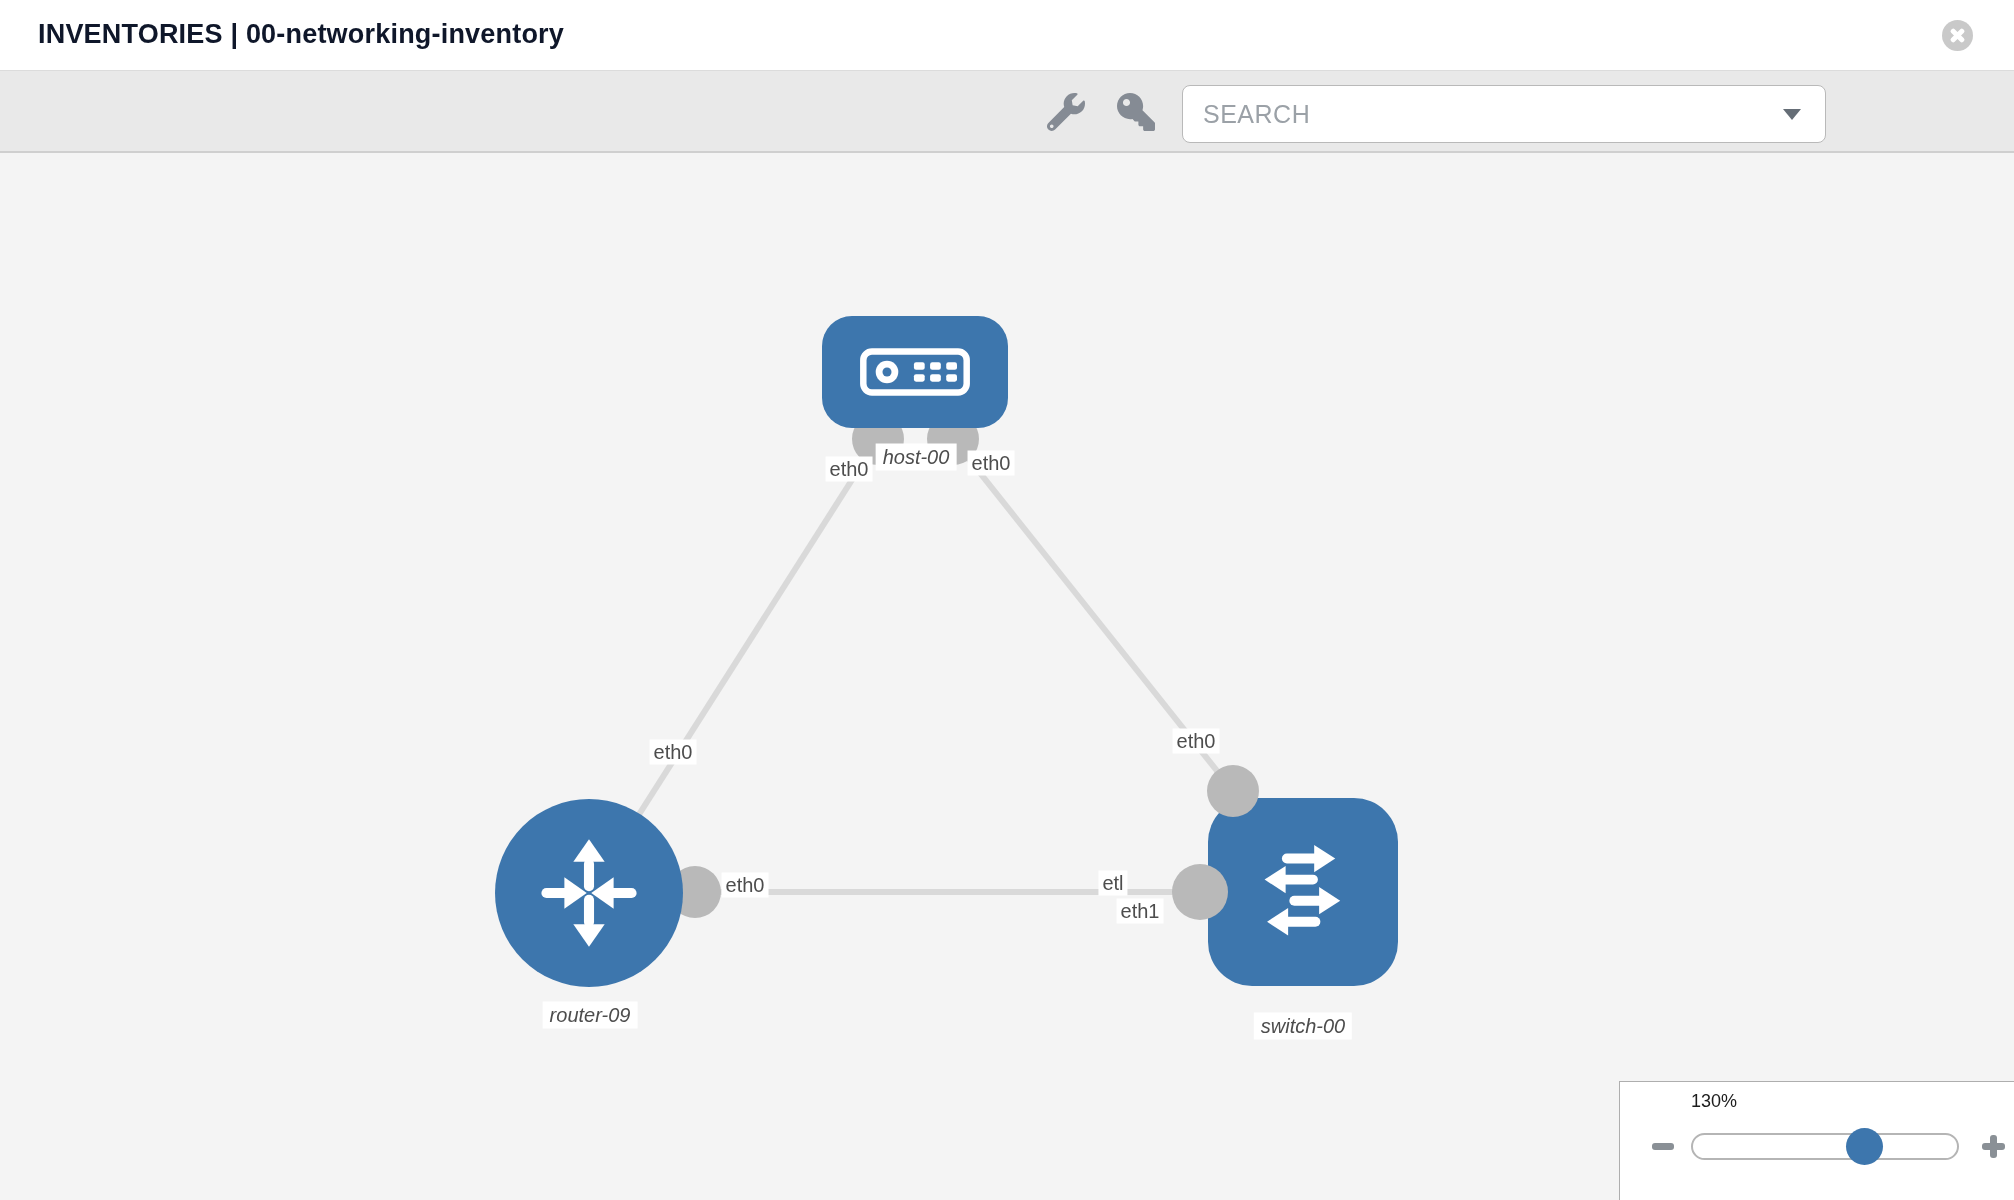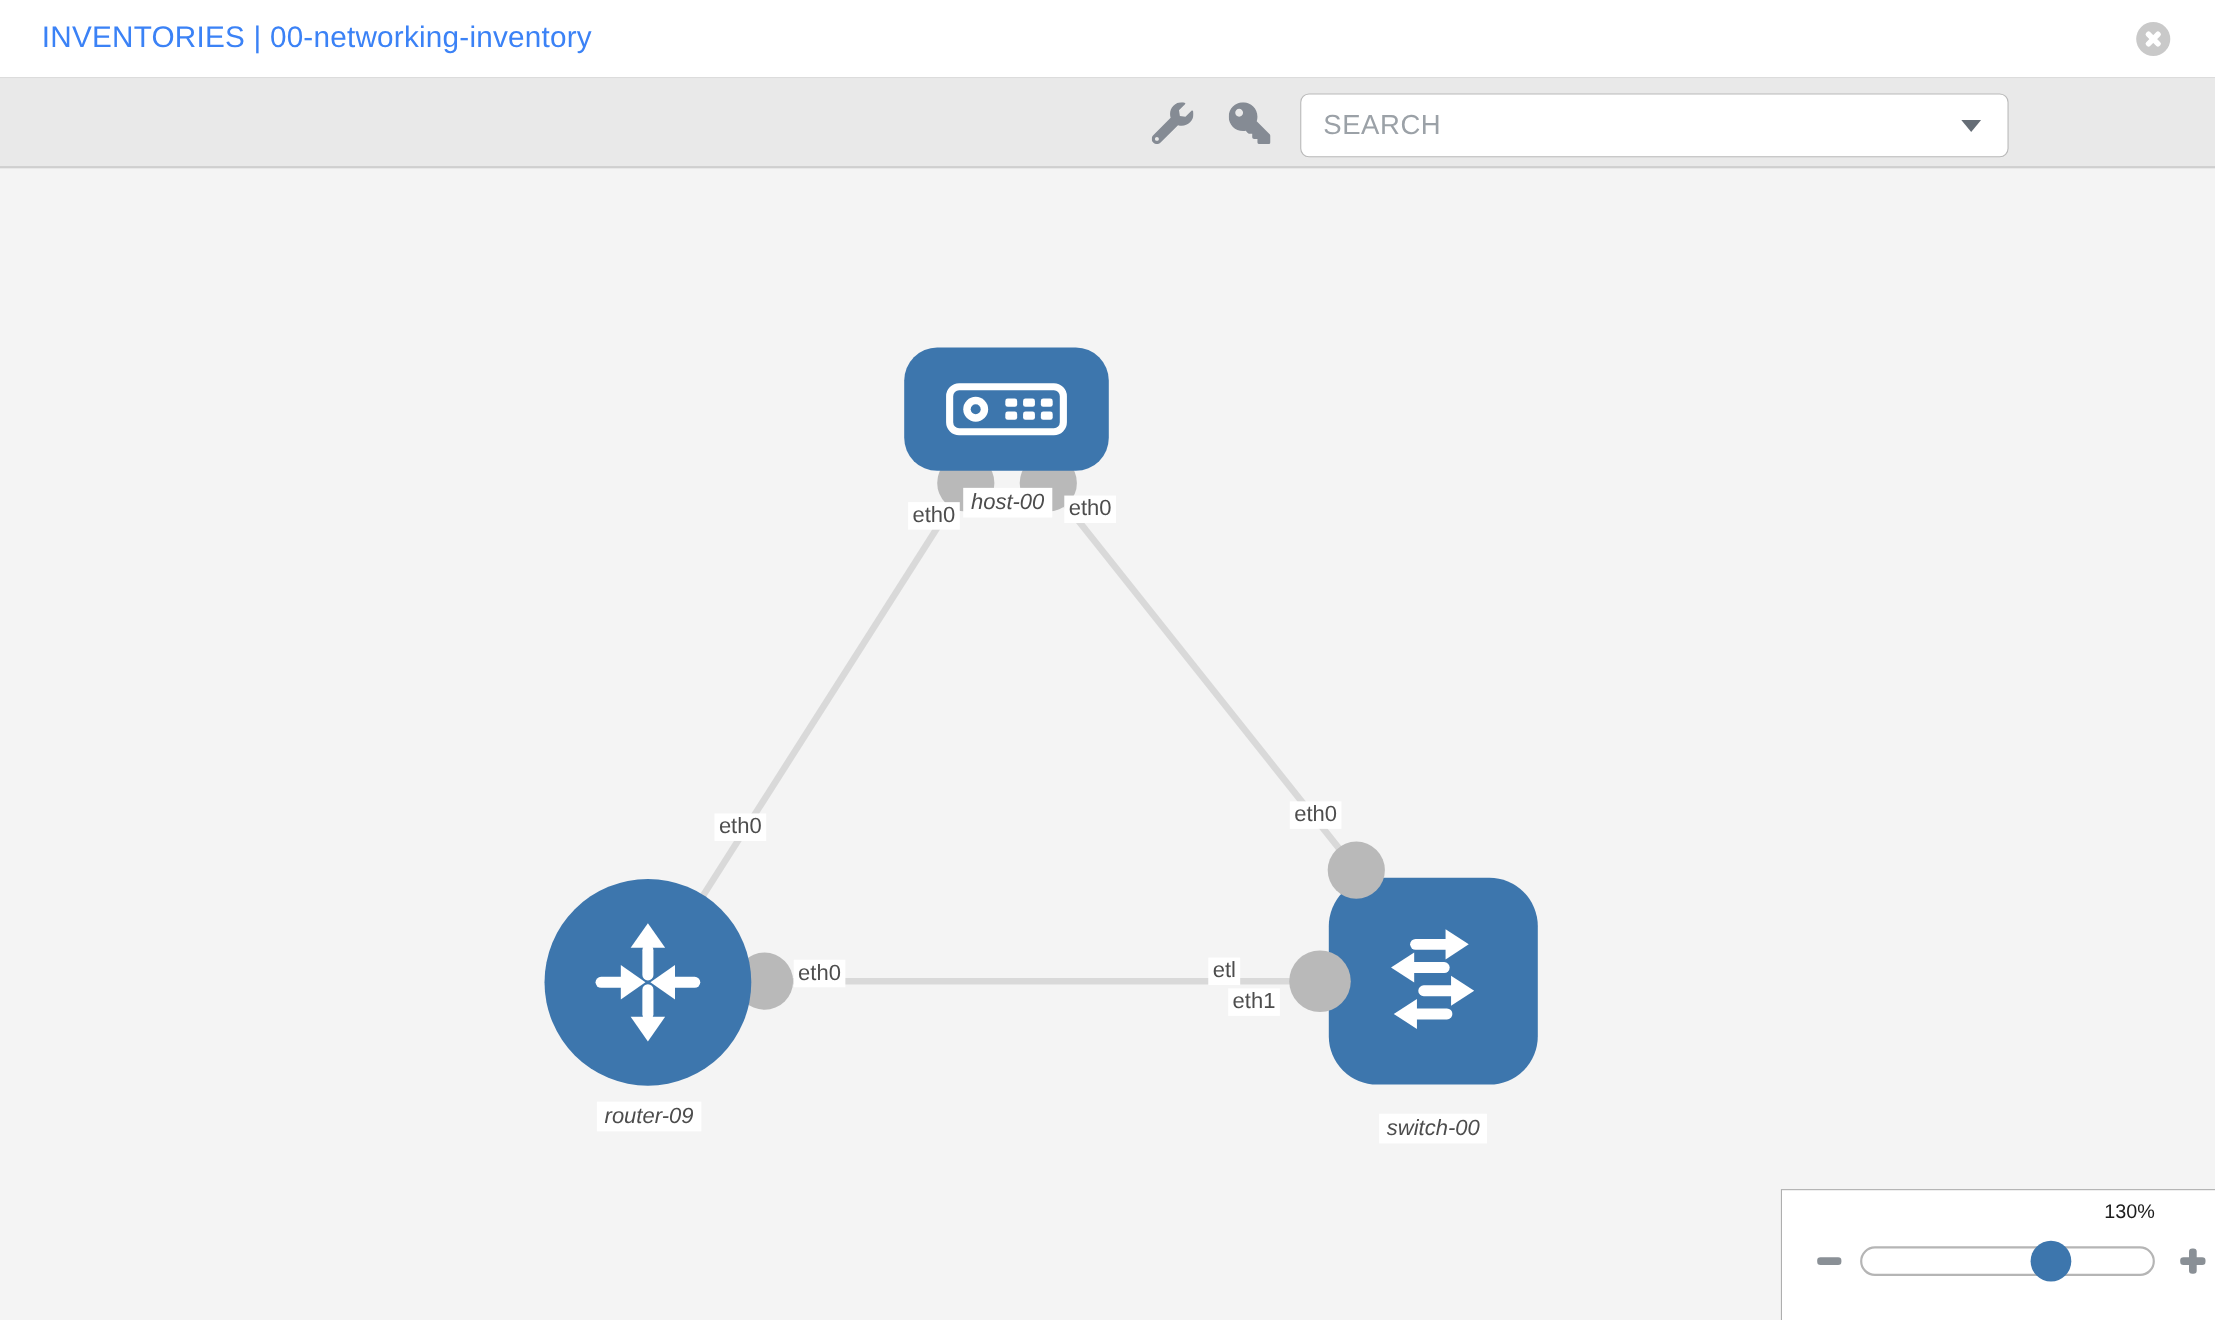--- a/index.html
+++ b/index.html
@@ -1,21 +1,21 @@
 <!DOCTYPE html>
 <html><head>
 <meta charset="utf-8">
 <style>
   * { margin:0; padding:0; box-sizing:border-box; }
   html,body { width:2014px; height:1200px; overflow:hidden; }
   body { font-family:"Liberation Sans", sans-serif; background:#fff; position:relative; }
 
   
   .header { position:absolute; top:0; left:0; width:2014px; height:70px; background:#ffffff; z-index:10; }
-  .header-title { position:absolute; left:38px; top:19px; font-size:27px; font-weight:400; color:#3b82f6; letter-spacing:0.2px; }
+  .header-title { position:absolute; left:38px; top:19px; font-size:27px; font-weight:700; color:#0f172a; letter-spacing:0.2px; }
   .close-btn { position:absolute; left:1942px; top:20px; width:31px; height:31px; border-radius:50%; background:#c9c9c9; cursor:pointer; }
   .close-btn .bar { position:absolute; left:7px; top:13px; width:17px; height:5px; border-radius:2px; background:#ffffff; }
   .close-btn .bar.a { transform:rotate(45deg); }
   .close-btn .bar.b { transform:rotate(-45deg); }
 
   
   .toolbar { position:absolute; top:70px; left:0; width:2014px; height:83px; background:#e9e9e9;
              border-top:1px solid #dcdcdc; border-bottom:2px solid #cfcfcf; z-index:10; }
   .select-box { position:absolute; top:14px; height:58px; background:#fff; border:1px solid #b9b9b9;
                 border-radius:8px; display:flex; align-items:center; padding:0 24px 0 20px; }
@@ -45,21 +45,21 @@
 
   .lbl { position:absolute; background:#ffffff; color:#4d4d4d; white-space:nowrap;
          transform:translate(-50%,-50%); line-height:1.15; }
   .node-lbl  { font-size:20px; padding:2px 7px; z-index:5;font-style:italic; }
   .iface-lbl { font-size:20px; padding:1px 4px; z-index:5; }
   .iface-top { z-index:6;margin-top:28px; }
 
   
   .zoom-panel { position:absolute; left:1619px; top:928px; width:396px; height:120px; background:#ffffff;
                 border:1px solid #aeaeae; z-index:7; }
-  .zoom-level { position:absolute; left:71px; top:9px; width:268px; text-align:right; font-size:18px; color:#1c1c1c; }
+  .zoom-level { position:absolute; left:71px; top:9px; width:268px; text-align:left; font-size:18px; color:#1c1c1c; }
   .zoom-minus { position:absolute; left:32px; top:61px; width:22px; height:7px; border-radius:3px; background:#8a9096; cursor:pointer; }
   .zoom-track { position:absolute; left:71px; top:51px; width:268px; height:27px; background:#fff;
                 border:2px solid #b5b5b5; border-radius:14px; cursor:pointer; }
   .zoom-thumb { position:absolute; left:226px; top:46px; width:37px; height:37px; border-radius:50%; background:#3d76ad; cursor:grab; }
   .zoom-plus  { position:absolute; left:355px; top:46px; width:37px; height:37px; cursor:pointer; }
   .zoom-plus .h { position:absolute; left:7px; top:15px; width:23px; height:7px; border-radius:3px; background:#8a9096; }
   .zoom-plus .v { position:absolute; left:15px; top:7px; width:7px; height:23px; border-radius:3px; background:#8a9096; }
 </style>
 </head>
 <body>

